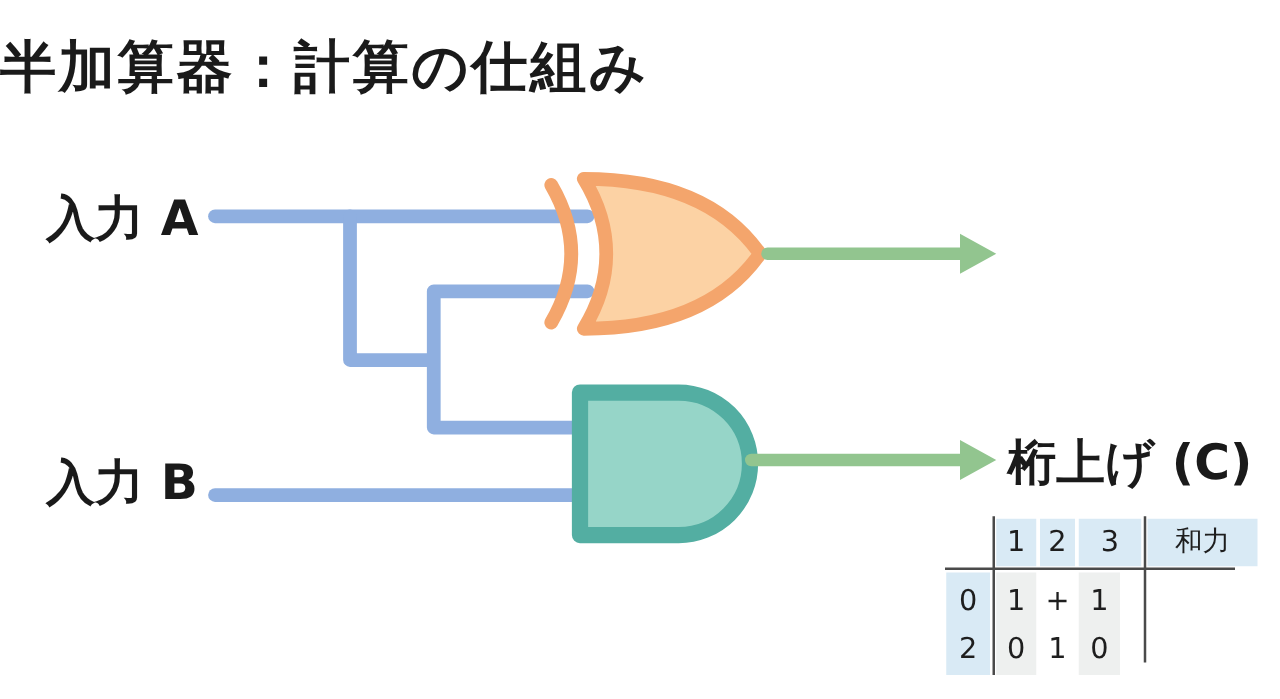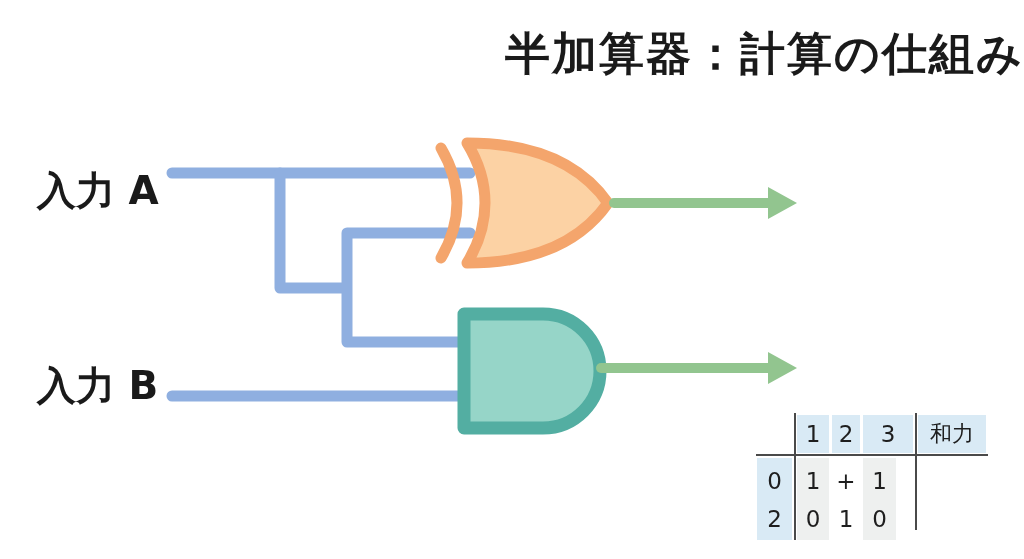--- a/index.html
+++ b/index.html
@@ -8,34 +8,34 @@
     position: relative;
     width: 1024px;
     height: 559px;
     background: #ffffff;
     overflow: hidden;
   }
   .abs { position: absolute; }
 
   #title {
     left: 0; top: 24px; width: 1024px;
-    text-align: right;
+    text-align: left;
     font-size: 45px;
     font-weight: 700;
     color: var(--text);
     letter-spacing: 2px;
   }
 
   .io-label {
     font-size: 39px;
     font-weight: 600;
     color: var(--text);
     white-space: nowrap;
   }
-  #input-a-label { left: 37px;  top: 148px; margin-top: 16px; }
+  #input-a-label { left: 37px;  top: 148px; }
   #input-b-label { left: 37px;  top: 359px; text-align: right; }
   #sum-label     { left: 812px; top: 179px; }
   #carry-label   { left: 806px; top: 343px; }
 
   
   .wire {
     stroke: var(--wire);
     stroke-width: 11;
     fill: none;
     stroke-linecap: round;
@@ -69,21 +69,21 @@
   #t-hline  { left: 0; top: 41px; width: 232px; height: 2px; }
 
   
   #band-col0 { left: 1px;   top: 45px; width: 35px; height: 82px; }
   #band-col1 { left: 41px;  top: 45px; width: 32px; height: 82px; }
   #band-col3 { left: 107px; top: 45px; width: 33px; height: 82px; }
   
   #hcell-1 { left: 41px;  top: 2px; width: 32px; height: 38px; }
   #hcell-2 { left: 76px;  top: 2px; width: 28px; height: 38px; }
   #hcell-3 { left: 107px; top: 2px; width: 50px; height: 38px; }
-  #hcell-r { left: 162px; top: 2px; width: 68px; height: 38px; font-size: 22px; }
+  #hcell-r { left: 162px; top: 2px; width: 88px; height: 38px; font-size: 22px; }
 
   
   .r1 { top: 50px; height: 36px; }
   .r2 { top: 88px; height: 36px; }
   .c0 { left: 1px;   width: 35px; }
   .c1 { left: 41px;  width: 32px; }
   .c2 { left: 76px;  width: 28px; }
   .c3 { left: 107px; width: 33px; }
   #result-cell {
     left: 162px; top: 46px; width: 68px; height: 72px;
@@ -92,20 +92,21 @@
 </style>
 </head>
 <body>
 
 <div id="stage">
 
   <div id="title" class="abs">半加算器：計算の仕組み</div>
 
   <div id="input-a-label" class="abs io-label">入力 A</div>
   <div id="input-b-label" class="abs io-label">入力 B</div>
+  <div id="carry-label" class="abs io-label">桁上げ (C)</div>
 
   <svg class="abs" style="left:0;top:0" width="1024" height="559" viewBox="0 0 1024 559">
 
     <path class="wire" d="M 172 173 H 470"></path>
     <path class="wire" d="M 280 173 V 288 H 344"></path>
     <path class="wire" d="M 470 233 H 347 V 342 H 470"></path>
     <path class="wire" d="M 172 396 H 470"></path>
 
     <path class="xor-curve" d="M 441 148 Q 473 203 441 258"></path>
     <path class="xor-body" d="M 467 143 C 538 143 582 166 608 203 C 582 240 538 263 467 263 C 491 224 491 182 467 143 Z"></path>

